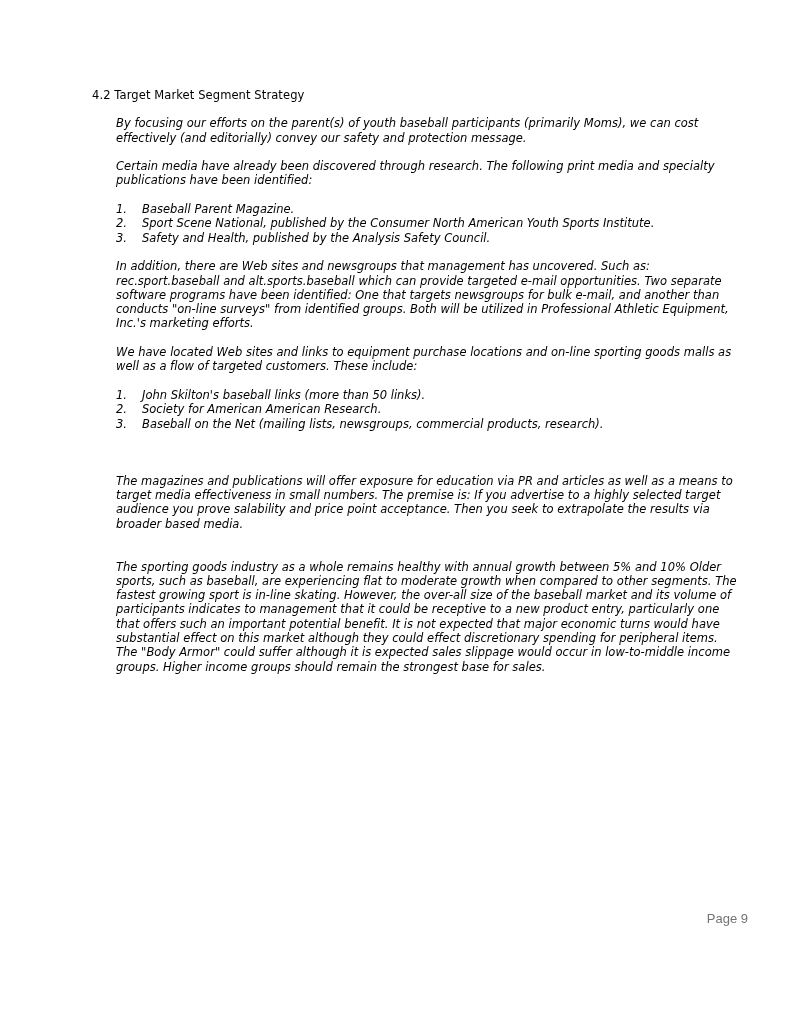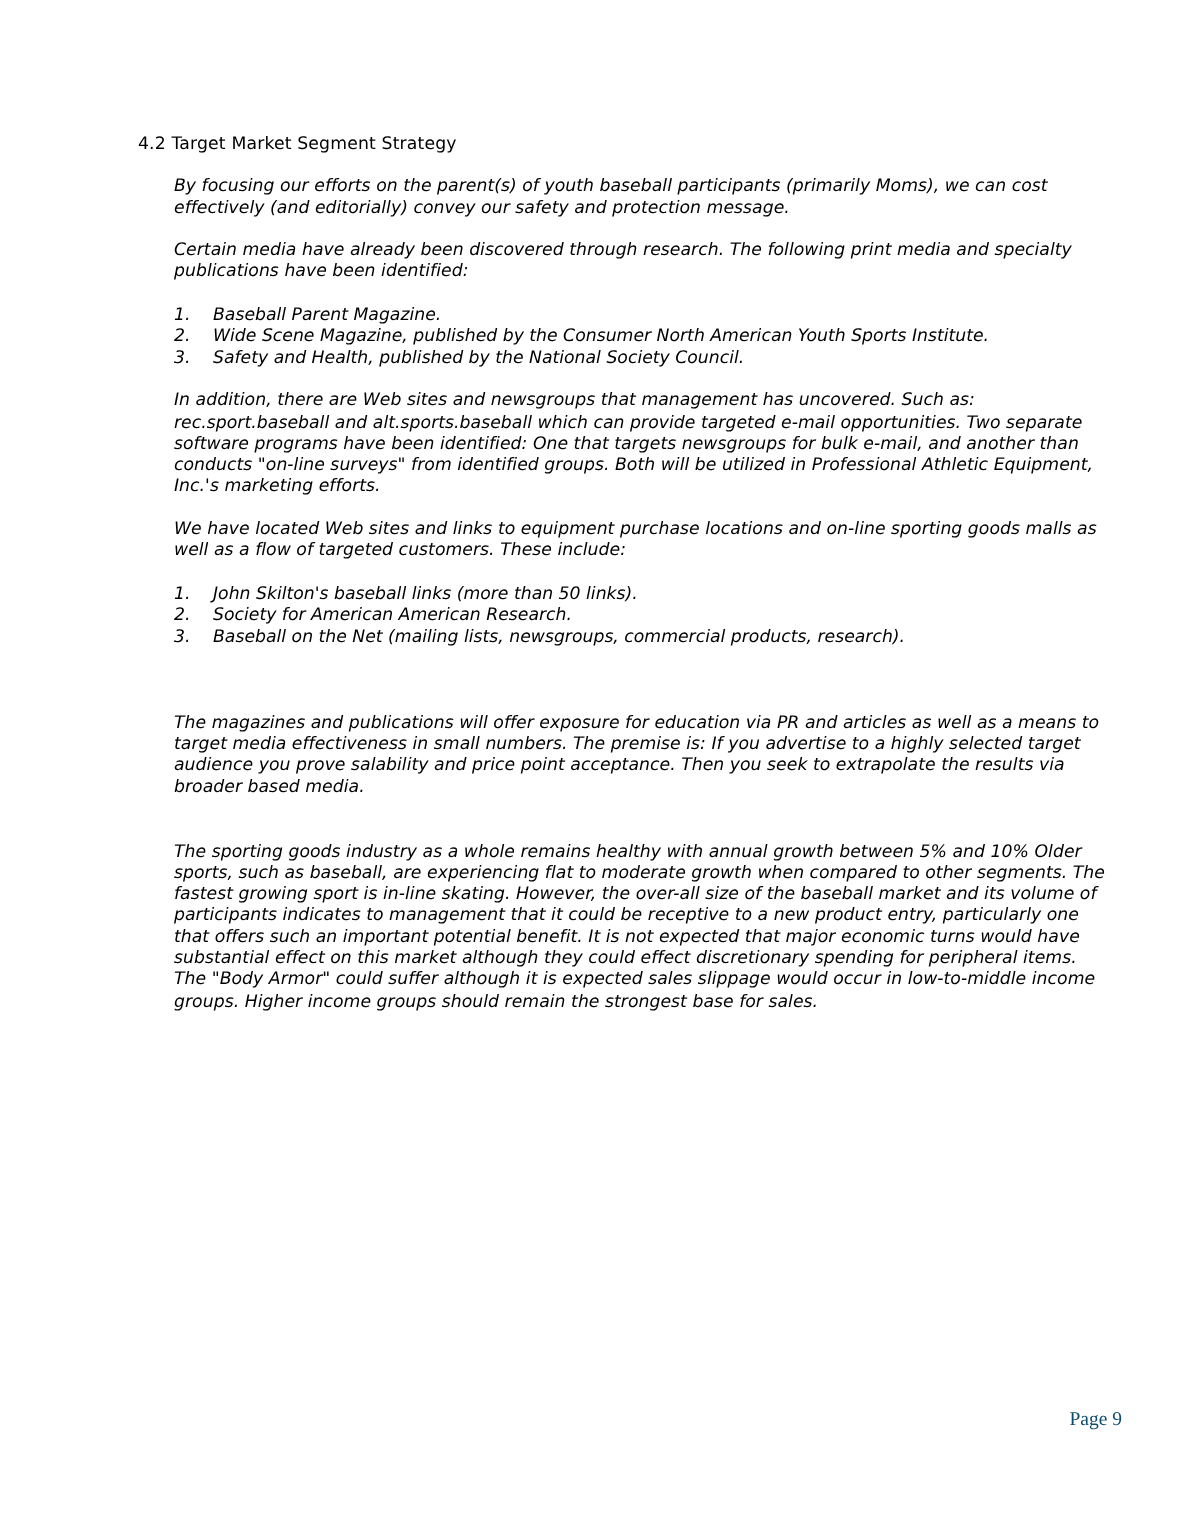--- a/index.html
+++ b/index.html
@@ -65,27 +65,27 @@
   }
   ol.numlist li .num {
     position: absolute;
     left: 0;
     top: 0;
   }
   .spacer-line { height: 14.3px; }
   .footer {
     position: absolute;
     left: 0;
-    top: 938px;
+    top: 911px;
     width: 748px;
     text-align: right;
-    font-family: Liberation Serif, serif;
+    font-family: Liberation Sans, sans-serif;
     font-size: 13px;
     line-height: 15px;
-    color: #0c4a6e;
+    color: #737373;
   }
 </style>
 </head>
 <body>
 
 <div class="page">
 
   <div class="content">
 
     <div>
@@ -101,25 +101,25 @@
         <p class="para">Certain media have already been discovered through research. The following print media and specialty publications have been identified:</p>
         <div class="spacer-line"></div>
 
         <ol class="numlist">
           <li>
             <span class="num">1.</span>
             <span>Baseball Parent Magazine.</span>
           </li>
           <li>
             <span class="num">2.</span>
-            <span>Wide Scene Magazine, published by the Consumer North American Youth Sports Institute.</span>
+            <span>Sport Scene National, published by the Consumer North American Youth Sports Institute.</span>
           </li>
           <li>
             <span class="num">3.</span>
-            <span>Safety and Health, published by the National Society Council.</span>
+            <span>Safety and Health, published by the Analysis Safety Council.</span>
           </li>
         </ol>
         <div class="spacer-line"></div>
 
         <p class="para">In addition, there are Web sites and newsgroups that management has uncovered. Such as: rec.sport.baseball and alt.sports.baseball which can provide targeted e-mail opportunities. Two separate software programs have been identified: One that targets newsgroups for bulk e-mail, and another than conducts "on-line surveys" from identified groups. Both will be utilized in Professional Athletic Equipment, Inc.'s marketing efforts.</p>
         <div class="spacer-line"></div>
 
         <p class="para">We have located Web sites and links to equipment purchase locations and on-line sporting goods malls as well as a flow of targeted customers. These include:</p>
         <div class="spacer-line"></div>
 

